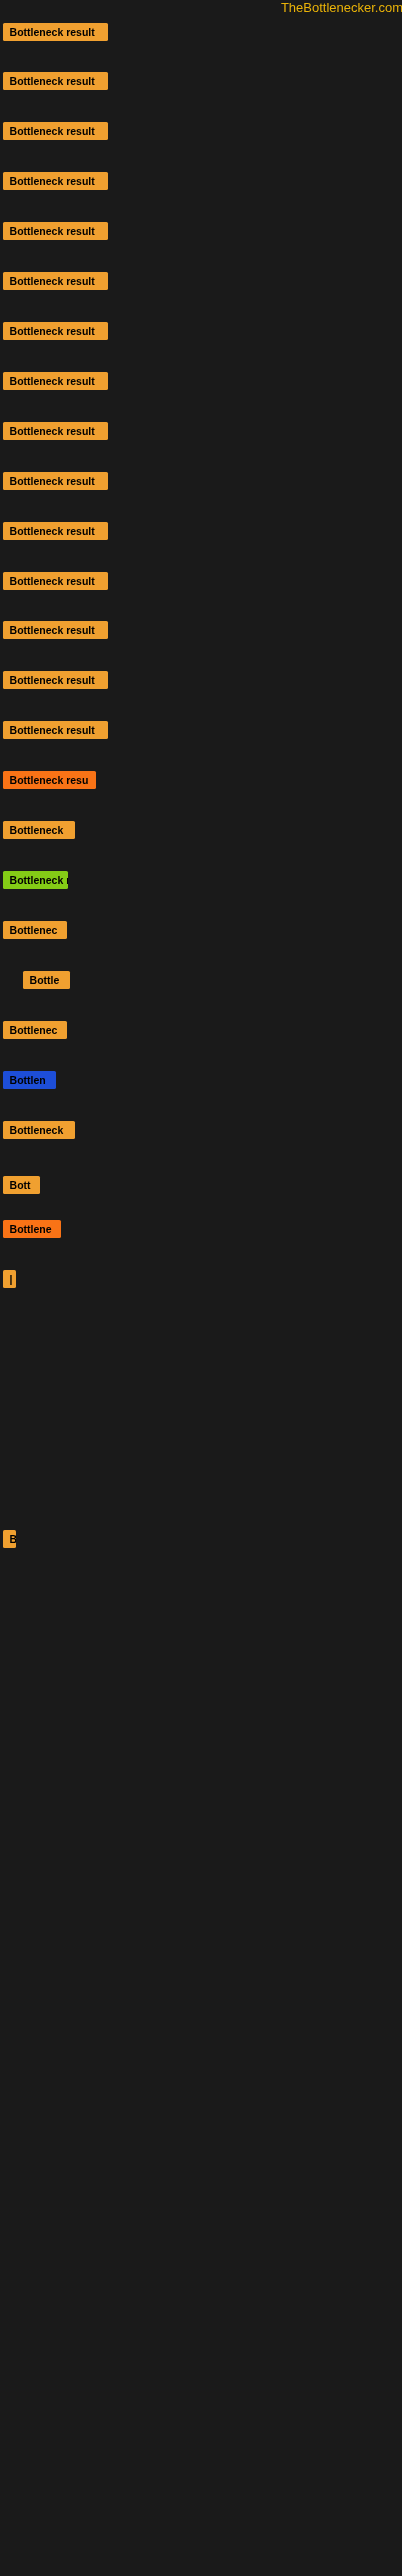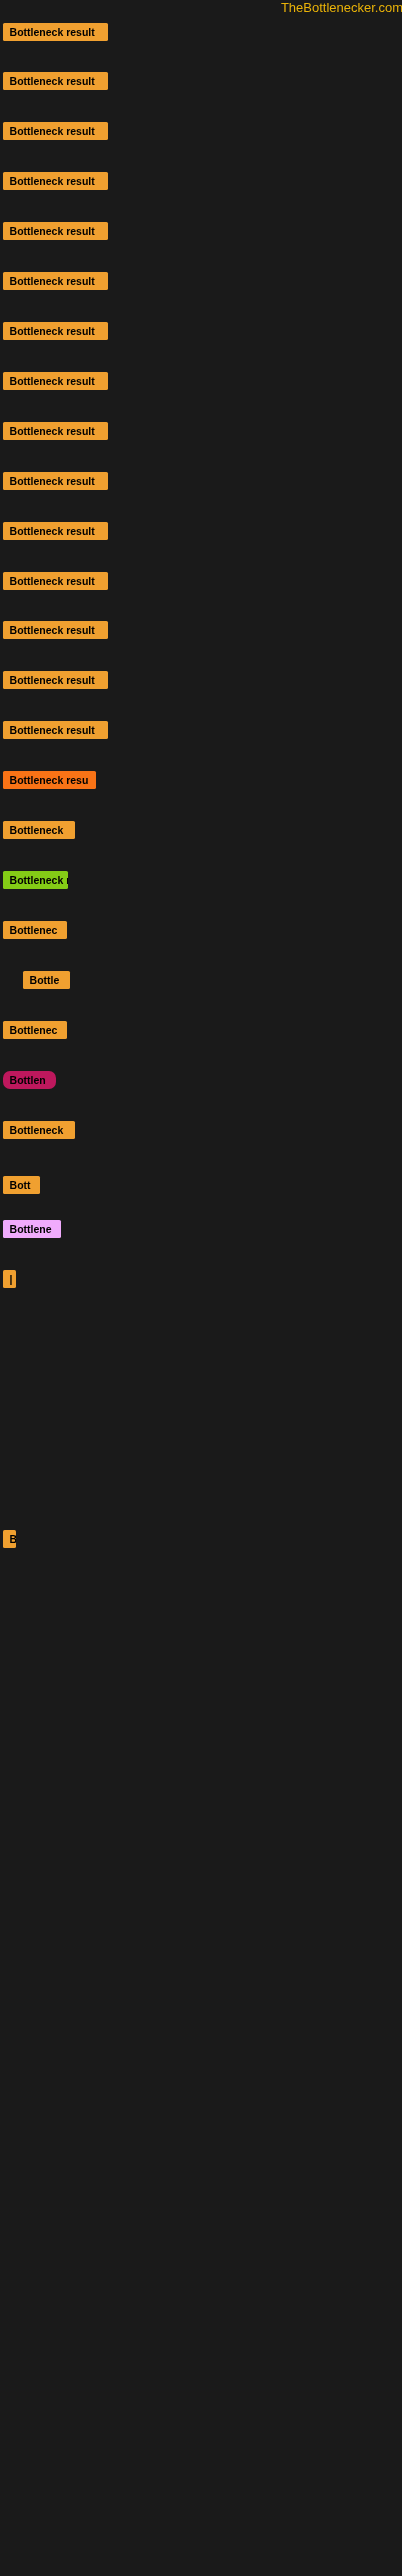--- a/index.html
+++ b/index.html
@@ -58,19 +58,19 @@
 <div style="position: absolute; top: 572px; left: 3.2px;"><span class="bottleneck-badge" style="background-color: rgb(240, 160, 48); color: rgb(0, 0, 0); max-width: 105px; width: 105px; display: inline-block; overflow: hidden;">Bottleneck result</span></div>
 <div style="position: absolute; top: 621px; left: 3.2px;"><span class="bottleneck-badge" style="background-color: rgb(240, 160, 48); color: rgb(0, 0, 0); max-width: 105px; width: 105px; display: inline-block; overflow: hidden;">Bottleneck result</span></div>
 <div style="position: absolute; top: 671px; left: 3.2px;"><span class="bottleneck-badge" style="background-color: rgb(240, 160, 48); color: rgb(0, 0, 0); max-width: 105px; width: 105px; display: inline-block; overflow: hidden;">Bottleneck result</span></div>
 <div style="position: absolute; top: 721px; left: 3.2px;"><span class="bottleneck-badge" style="background-color: rgb(240, 160, 48); color: rgb(0, 0, 0); max-width: 105px; width: 105px; display: inline-block; overflow: hidden;">Bottleneck result</span></div>
 <div style="position: absolute; top: 771px; left: 3.2px;"><span class="bottleneck-badge" style="background-color: #f97316; color: rgb(0, 0, 0); max-width: 93px; width: 93px; display: inline-block; overflow: hidden;">Bottleneck resu</span></div>
 <div style="position: absolute; top: 821px; left: 3.2px;"><span class="bottleneck-badge" style="background-color: rgb(240, 160, 48); color: rgb(0, 0, 0); max-width: 72px; width: 72px; display: inline-block; overflow: hidden;">Bottleneck</span></div>
 <div style="position: absolute; top: 871px; left: 3.2px;"><span class="bottleneck-badge" style="background-color: #84cc16; color: rgb(0, 0, 0); max-width: 81px; width: 65px; display: inline-block; overflow: hidden;">Bottleneck re</span></div>
 <div style="position: absolute; top: 921px; left: 3.2px;"><span class="bottleneck-badge" style="background-color: rgb(240, 160, 48); color: rgb(0, 0, 0); max-width: 64px; width: 64px; display: inline-block; overflow: hidden;">Bottlenec</span></div>
 <div style="position: absolute; top: 971px; left: 3.2px; padding-left: 20px;"><span class="bottleneck-badge" style="background-color: rgb(240, 160, 48); color: rgb(0, 0, 0); max-width: 47px; width: 47px; display: inline-block; overflow: hidden;">Bottle</span></div>
 <div style="position: absolute; top: 1021px; left: 3.2px;"><span class="bottleneck-badge" style="background-color: rgb(240, 160, 48); color: rgb(0, 0, 0); max-width: 64px; width: 64px; display: inline-block; overflow: hidden;">Bottlenec</span></div>
-<div style="position: absolute; top: 1071px; left: 3.2px;"><span class="bottleneck-badge" style="background-color: #be185d; color: rgb(0, 0, 0); max-width: 53px; width: 54px; display: inline-block; overflow: hidden; border-radius: 7px;">Bottlen</span></div>
+<div style="position: absolute; top: 1071px; left: 3.2px;"><span class="bottleneck-badge" style="background-color: #1d4ed8; color: rgb(0, 0, 0); max-width: 53px; width: 54px; display: inline-block; overflow: hidden;">Bottlen</span></div>
 <div style="position: absolute; top: 1121px; left: 3.2px;"><span class="bottleneck-badge" style="background-color: rgb(240, 160, 48); color: rgb(0, 0, 0); max-width: 72px; width: 72px; display: inline-block; overflow: hidden;">Bottleneck</span></div>
 <div style="position: absolute; top: 1170px; left: 3.2px; margin-top: 6px;"><span class="bottleneck-badge" style="background-color: rgb(240, 160, 48); color: rgb(0, 0, 0); max-width: 37px; width: 37px; display: inline-block; overflow: hidden;">Bott</span></div>
-<div style="position: absolute; top: 1220px; left: 3.2px;"><span class="bottleneck-badge" style="background-color: #f0abfc; color: rgb(0, 0, 0); max-width: 58px; width: 58px; display: inline-block; overflow: hidden;">Bottlene</span></div>
+<div style="position: absolute; top: 1220px; left: 3.2px;"><span class="bottleneck-badge" style="background-color: #f97316; color: rgb(0, 0, 0); max-width: 58px; width: 58px; display: inline-block; overflow: hidden;">Bottlene</span></div>
 <div style="position: absolute; top: 1270px; left: 3.2px;"><span class="bottleneck-badge" style="background-color: rgb(240, 160, 48); color: rgb(0, 0, 0); max-width: 8px; width: 8px; display: inline-block; overflow: hidden;">|</span></div>
 <div style="position: absolute; top: 1530px; left: 3.2px;"><span class="bottleneck-badge" style="background-color: rgb(240, 160, 48); color: rgb(0, 0, 0); max-width: 11.3px; width: 11.3px; display: inline-block; overflow: hidden;">B</span></div>
 
 
 </body></html>

